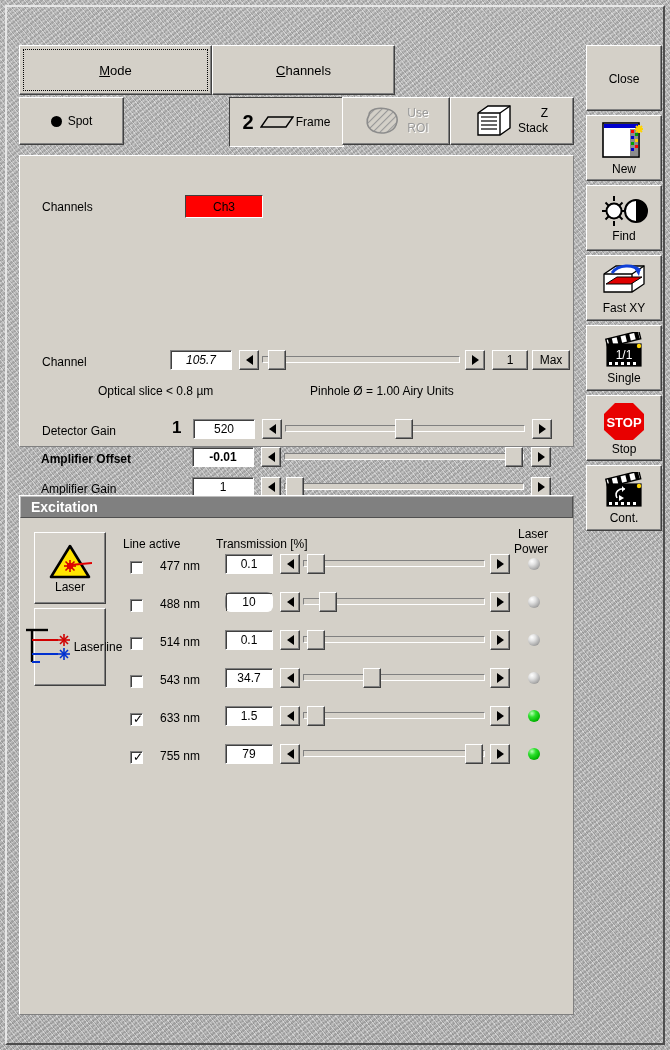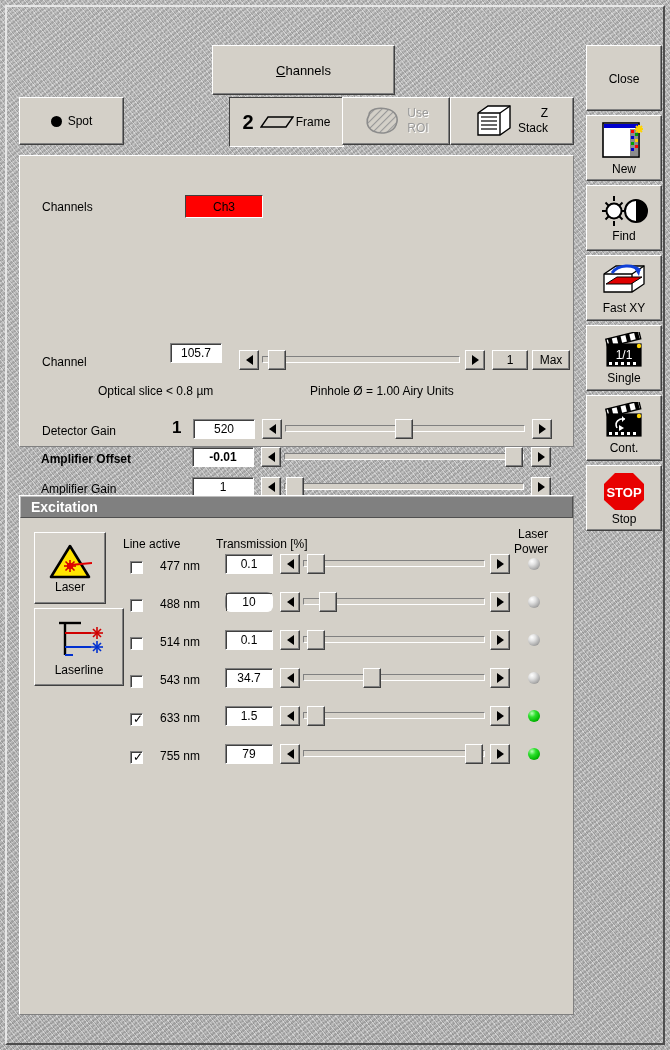--- a/index.html
+++ b/index.html
@@ -131,20 +131,24 @@
 <body>
 
 <div id="root">
   <div class="outerframe"></div>
 
 
   <div class="client">
     <div class="mainpanel">
 
       <div class="tabrow">
+        <div class="tab raised" style="left:0;width:193px;">
+          <span><span class="ul">M</span>ode</span>
+          <span class="focus"></span>
+        </div>
         <div class="tab raised sel" style="left:193px;width:183px;">
           <span><span class="ul">C</span>hannels</span>
         </div>
       </div>
 
       <div class="moderow">
 
         <div class="modebtn raised" style="left:0;width:105px;">
           <span class="icon" style="width:11px;height:11px;background:#000;border-radius:50%;"></span>
           <span class="lbl">Spot</span>
@@ -201,21 +205,21 @@
 
       <div class="group" style="top:110px;height:292px;">
 
         <div class="lbl" style="position:absolute;left:22px;top:44px;">Channels</div>
         <div style="position:absolute;left:165px;top:39px;width:78px;height:23px;background:#ff0000;
                     border-top:1px solid #404040;border-left:1px solid #404040;
                     border-right:1px solid #ffffff;border-bottom:1px solid #ffffff;box-sizing:border-box;
                     display:flex;align-items:center;justify-content:center;font-size:12px;color:#000;">Ch3</div>
 
         <div class="lbl" style="position:absolute;left:22px;top:199px;">Channel</div>
-        <div class="numbox sunken" style="left:150px;top:187px;width:52px;">105.7</div>
+        <div class="numbox sunken" style="left:150px;top:194px;width:62px;font-style:italic;">105.7</div>
         <div class="spin raised" style="left:219px;top:194px;">
             <i class="arrL"></i>
           </div>
         <div class="trackwrap" style="left:242px;top:194px;width:198px;">
           <div class="track"></div>
           <div class="thumb" style="left:3%;"></div>
         </div>
         <div class="spin raised" style="left:445px;top:194px;">
             <i class="arrR"></i>
           </div>
@@ -283,21 +287,21 @@
                   <line x1="16" y1="23" x2="28" y2="23"></line>
                 <line x1="17.5" y1="18.5" x2="26.5" y2="27.5"></line>
                   <line x1="26.5" y1="18.5" x2="17.5" y2="27.5"></line>
               </g>
               <circle cx="22" cy="23" r="3.2" fill="#e00000"></circle>
               <line x1="22" y1="22" x2="44" y2="20" stroke="#e00000" stroke-width="1.8"></line>
             </svg>
           </span>
           <span style="font-size:12px;margin-top:-1px;">Laser</span>
         </div>
-        <div class="raised" style="position:absolute;left:14px;top:112px;width:90px;height:78px;display:flex;flex-direction:column;align-items:center;justify-content:center;">
+        <div class="raised" style="position:absolute;left:14px;top:112px;width:72px;height:78px;display:flex;flex-direction:row;align-items:center;justify-content:center;">
           <span class="icon" style="width:56px;height:46px;">
             <svg width="56" height="46" viewBox="0 0 56 46">
               <line x1="8" y1="6" x2="30" y2="6" stroke="#000" stroke-width="2.4"></line>
               <line x1="14" y1="6" x2="14" y2="38" stroke="#000" stroke-width="2.4"></line>
               <line x1="14" y1="16" x2="40" y2="16" stroke="#d00000" stroke-width="2"></line>
               <line x1="14" y1="30" x2="40" y2="30" stroke="#0030d0" stroke-width="2"></line>
               <line x1="14" y1="38" x2="22" y2="38" stroke="#0030d0" stroke-width="2"></line>
               <g stroke="#d00000" stroke-width="1.6">
                 <line x1="42" y1="12" x2="50" y2="20"></line>
                   <line x1="50" y1="12" x2="42" y2="20"></line>
@@ -513,20 +517,30 @@
                 <rect x="8" y="30" width="3" height="3"></rect>
                 <rect x="14" y="30" width="3" height="3"></rect>
                 <rect x="20" y="30" width="3" height="3"></rect>
                 <rect x="26" y="30" width="3" height="3"></rect>
                 <rect x="32" y="30" width="3" height="3"></rect>
               </g>
             <circle cx="38" cy="14" r="2.2" fill="#ffd400"></circle>
           </svg>
         </span>
         <span class="cap">Single</span>
+      </div>
+
+      <div class="rbtn raised" style="height:66px;">
+        <span class="icon" style="width:44px;height:40px;">
+          <svg width="44" height="40" viewBox="0 0 44 40">
+            <polygon points="13,2 31,2 42,13 42,29 31,39 13,39 2,29 2,13" fill="#e80000"></polygon>
+            <text x="22" y="26" font-family="Liberation Sans, sans-serif" font-weight="bold" font-size="13" fill="#fff" text-anchor="middle">STOP</text>
+          </svg>
+        </span>
+        <span class="cap">Stop</span>
       </div>
 
       <div class="rbtn raised" style="height:66px;">
         <span class="icon" style="width:46px;height:38px;">
           <svg width="46" height="38" viewBox="0 0 46 38">
             <g transform="rotate(-14 23 10)">
               <rect x="6" y="3" width="34" height="8" fill="#fff" stroke="#000" stroke-width="1.4"></rect>
               <g fill="#000">
                   <rect x="8" y="3" width="4" height="8"></rect>
                   <rect x="17" y="3" width="4" height="8"></rect>
@@ -543,25 +557,15 @@
                 <rect x="14" y="30" width="3" height="3"></rect>
                 <rect x="20" y="30" width="3" height="3"></rect>
                 <rect x="26" y="30" width="3" height="3"></rect>
                 <rect x="32" y="30" width="3" height="3"></rect>
               </g>
             <circle cx="38" cy="14" r="2.2" fill="#ffd400"></circle>
           </svg>
         </span>
         <span class="cap">Cont.</span>
       </div>
-
-      <div class="rbtn raised" style="height:66px;">
-        <span class="icon" style="width:44px;height:40px;">
-          <svg width="44" height="40" viewBox="0 0 44 40">
-            <polygon points="13,2 31,2 42,13 42,29 31,39 13,39 2,29 2,13" fill="#e80000"></polygon>
-            <text x="22" y="26" font-family="Liberation Sans, sans-serif" font-weight="bold" font-size="13" fill="#fff" text-anchor="middle">STOP</text>
-          </svg>
-        </span>
-        <span class="cap">Stop</span>
-      </div>
     </div>
   </div>
 </div>
 
 </body></html>

